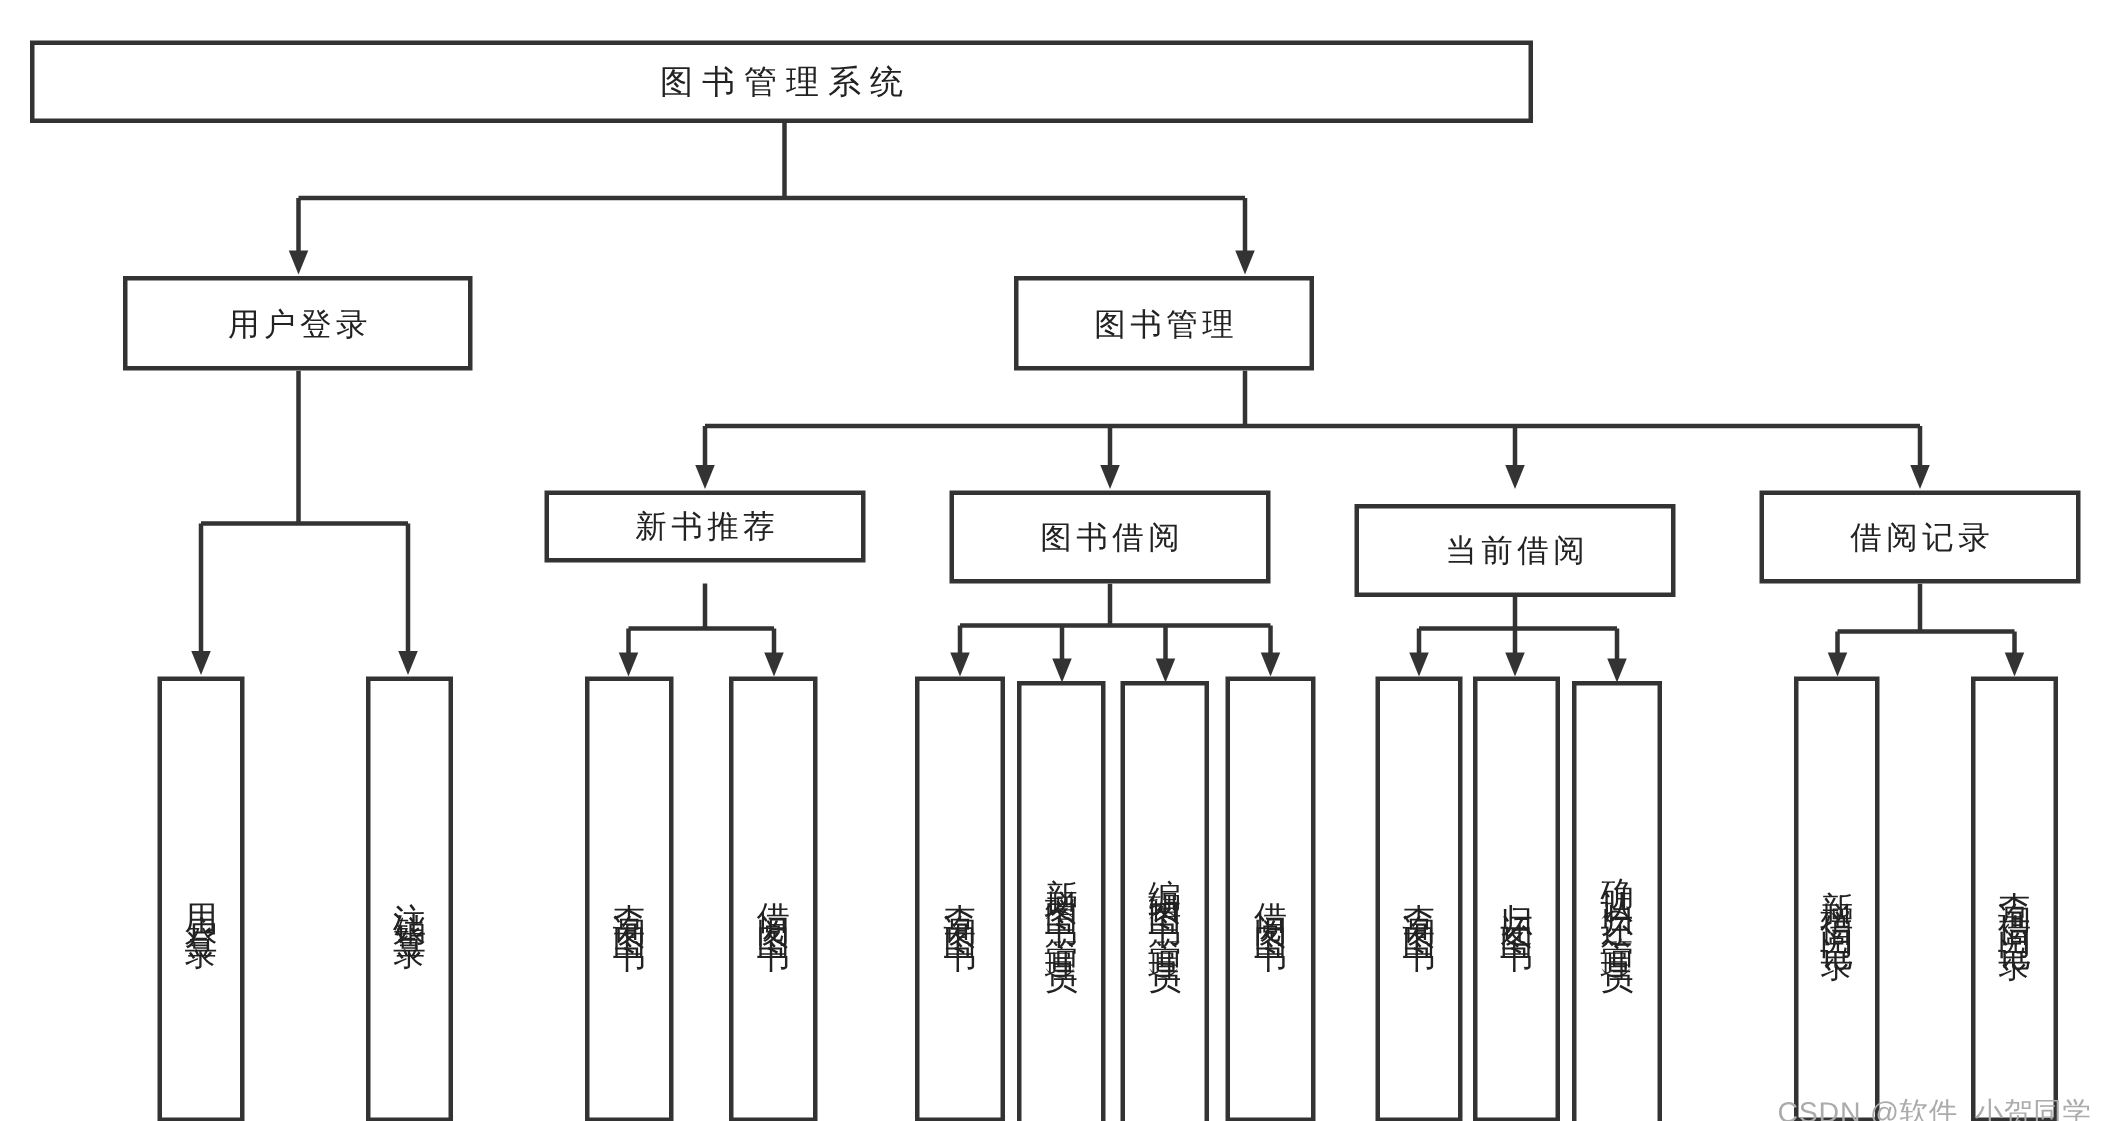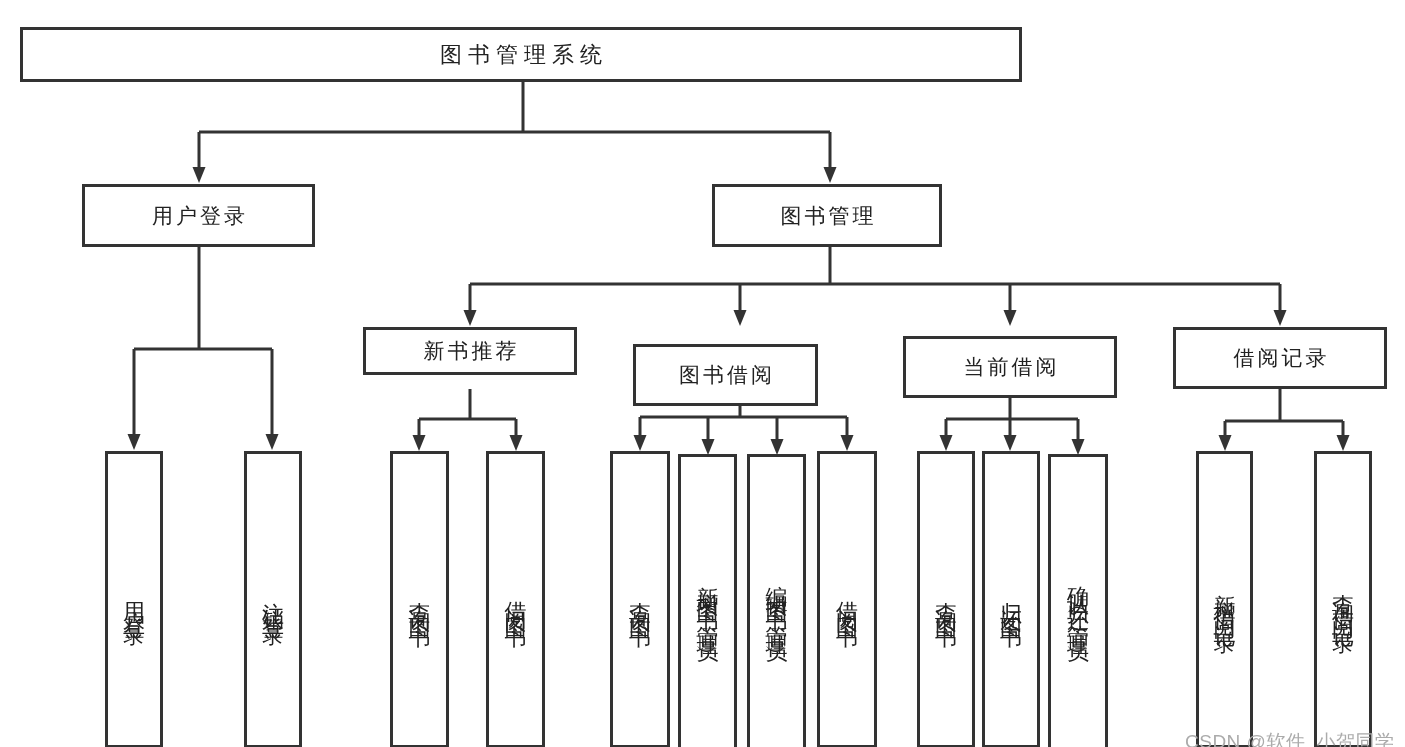--- a/index.html
+++ b/index.html
@@ -125,28 +125,28 @@
     </g>
   </svg>
 
   <div class="node root" style="left:20px;top:13px;width:1002px;height:55px">
     <span class="htext">图书管理系统</span>
   </div>
 
   <div class="node" style="left:82px;top:170px;width:233px;height:63px">
     <span class="htext">用户登录</span>
   </div>
-  <div class="node" style="left:712px;top:170px;width:230px;height:63px">
+  <div class="node" style="left:676px;top:170px;width:200px;height:63px">
     <span class="htext">图书管理</span>
   </div>
 
   <div class="node" style="left:363px;top:313px;width:214px;height:48px">
     <span class="htext">新书推荐</span>
   </div>
-  <div class="node" style="left:633px;top:330px;width:185px;height:62px">
+  <div class="node" style="left:633px;top:313px;width:214px;height:62px">
     <span class="htext">图书借阅</span>
   </div>
   <div class="node" style="left:903px;top:322px;width:214px;height:62px">
     <span class="htext">当前借阅</span>
   </div>
   <div class="node" style="left:1173px;top:313px;width:214px;height:62px">
     <span class="htext">借阅记录</span>
   </div>
 
   <div class="node" style="left:105px;top:437px;width:58px;height:297px">

